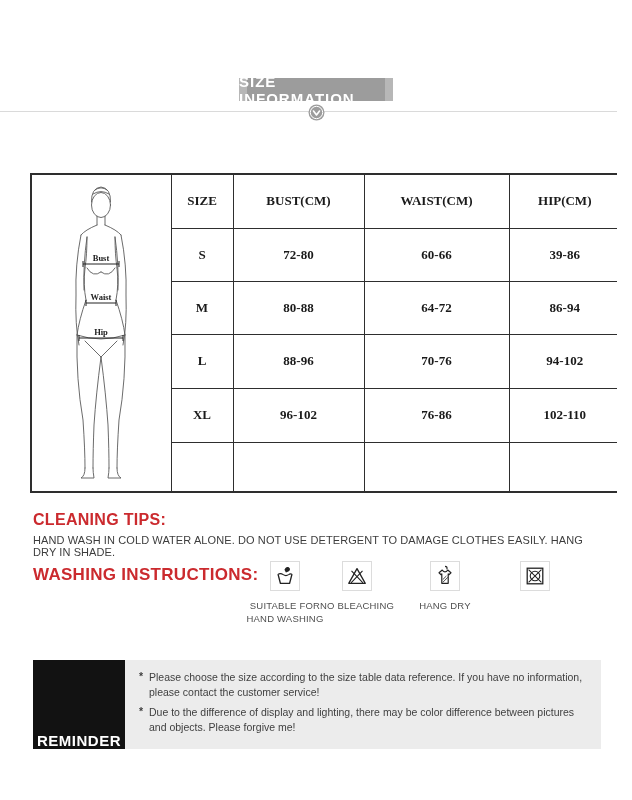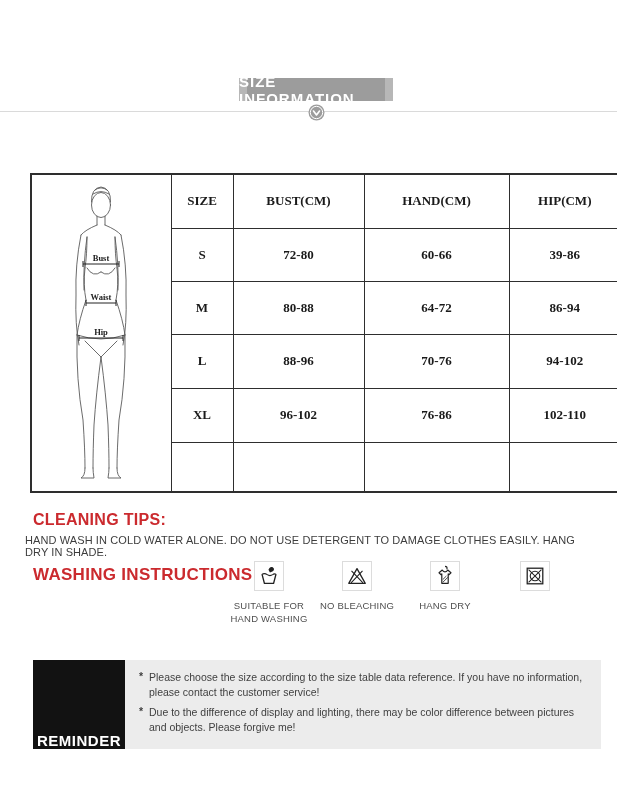--- a/index.html
+++ b/index.html
@@ -20,26 +20,26 @@
         font-family:"Liberation Serif",serif;color:#1a1a1a;}
   table.size-table td,table.size-table th{border:1px solid #2e2e2e;text-align:center;vertical-align:middle;
         font-weight:bold;font-size:13px;padding:0;}
   table.size-table{border:2px solid #2e2e2e;}
   .figure-cell{background:#fff;margin-left:36px;}
   tr.hdr{height:54px;} tr.r1{height:53px;} tr.r2{height:53px;} tr.r3{height:54px;} tr.r4{height:54px;}
   tr.empty{height:50px;}
 
   
   .cleaning-title{position:absolute;left:33px;top:511px;font-size:16px;font-weight:bold;color:#cb2a2e;letter-spacing:0.3px;}
-  .cleaning-body{position:absolute;left:25px;top:534px;width:575px;font-size:11px;color:#3d3d3d;letter-spacing:0.1px;}
+  .cleaning-body{position:absolute;left:33px;top:534px;width:575px;font-size:11px;color:#3d3d3d;letter-spacing:0.1px;}
 
   
   .washing-title{position:absolute;left:33px;top:565px;font-size:17px;font-weight:bold;color:#cb2a2e;letter-spacing:0.3px;}
   .wash-item{position:absolute;top:561px;width:100px;display:flex;flex-direction:column;align-items:center;}
-  .wash-item.i0{left:219px;} .wash-item.i1{left:307px;} .wash-item.i2{left:395px;} .wash-item.i3{left:485px;}
+  .wash-item.i0{left:235px;} .wash-item.i1{left:307px;} .wash-item.i2{left:395px;} .wash-item.i3{left:485px;}
   .wash-iconbox{width:30px;height:30px;border:1px solid #dcdcdc;background:#fff;
         display:flex;align-items:center;justify-content:center;box-sizing:border-box;}
   .wash-label{margin-top:9px;font-size:9.5px;line-height:1.35;color:#4f4f4f;text-align:center;letter-spacing:0.2px;}
 
   
   .reminder{position:absolute;left:33px;top:660px;width:568px;display:flex;align-items:stretch;}
   .reminder-black{width:92px;min-height:64px;background:#121212;color:#ffffff;
         display:flex;align-items:flex-end;justify-content:center;
         font-size:15px;font-weight:bold;letter-spacing:0.5px;flex:none;}
   .reminder-panel{flex:1;background:#ececec;padding:8px 12px 8px 14px;box-sizing:border-box;}
@@ -104,21 +104,21 @@
             </g>
             <g font-family="Liberation Serif,serif" font-size="8.5" font-weight="bold" fill="#222222" text-anchor="middle">
               <text x="60" y="81">Bust</text>
               <text x="60" y="120">Waist</text>
               <text x="60" y="155">Hip</text>
             </g>
           </svg>
         </td>
         <th>SIZE</th>
         <th>BUST(CM)</th>
-        <th>HAND(CM)</th>
+        <th>WAIST(CM)</th>
         <th>HIP(CM)</th>
       </tr>
       <tr class="r1">
         <td>S</td>
         <td>72-80</td>
         <td>60-66</td>
         <td>39-86</td>
       </tr>
       <tr class="r2">
         <td>M</td>

